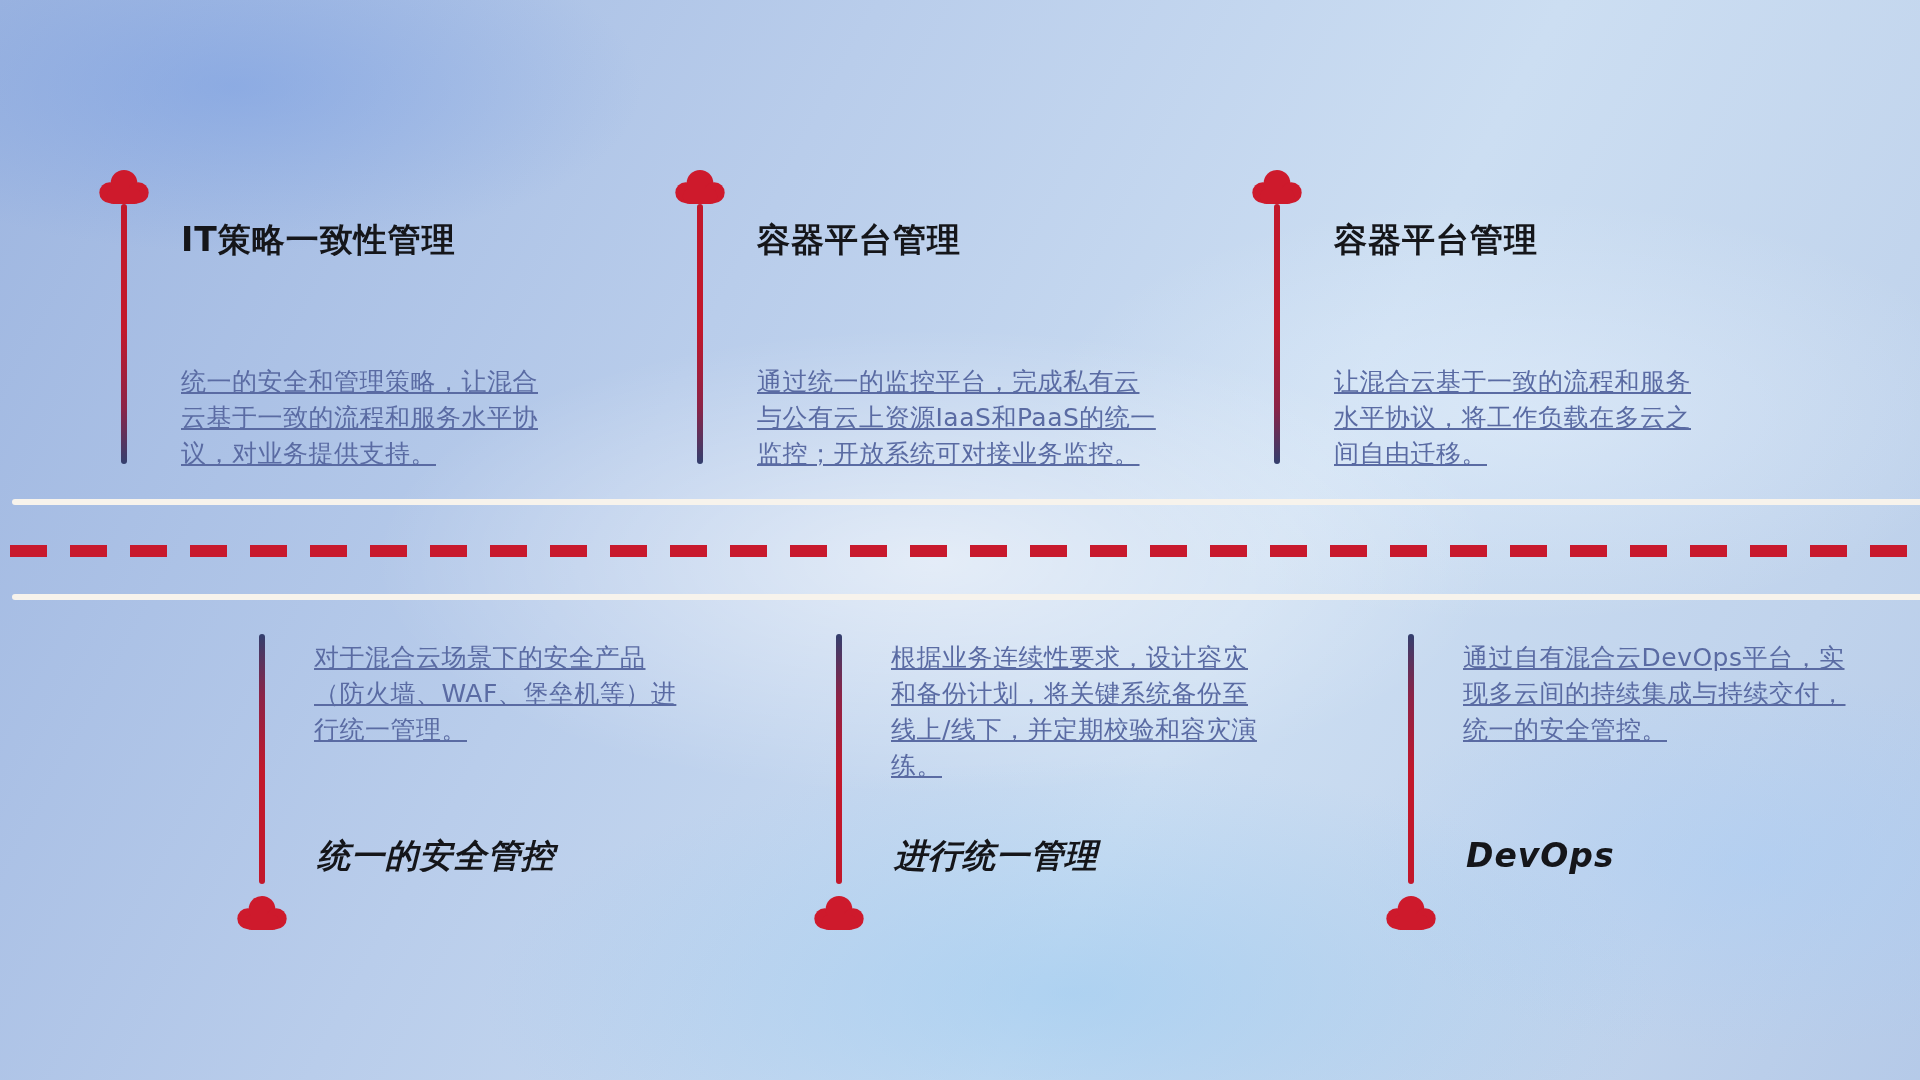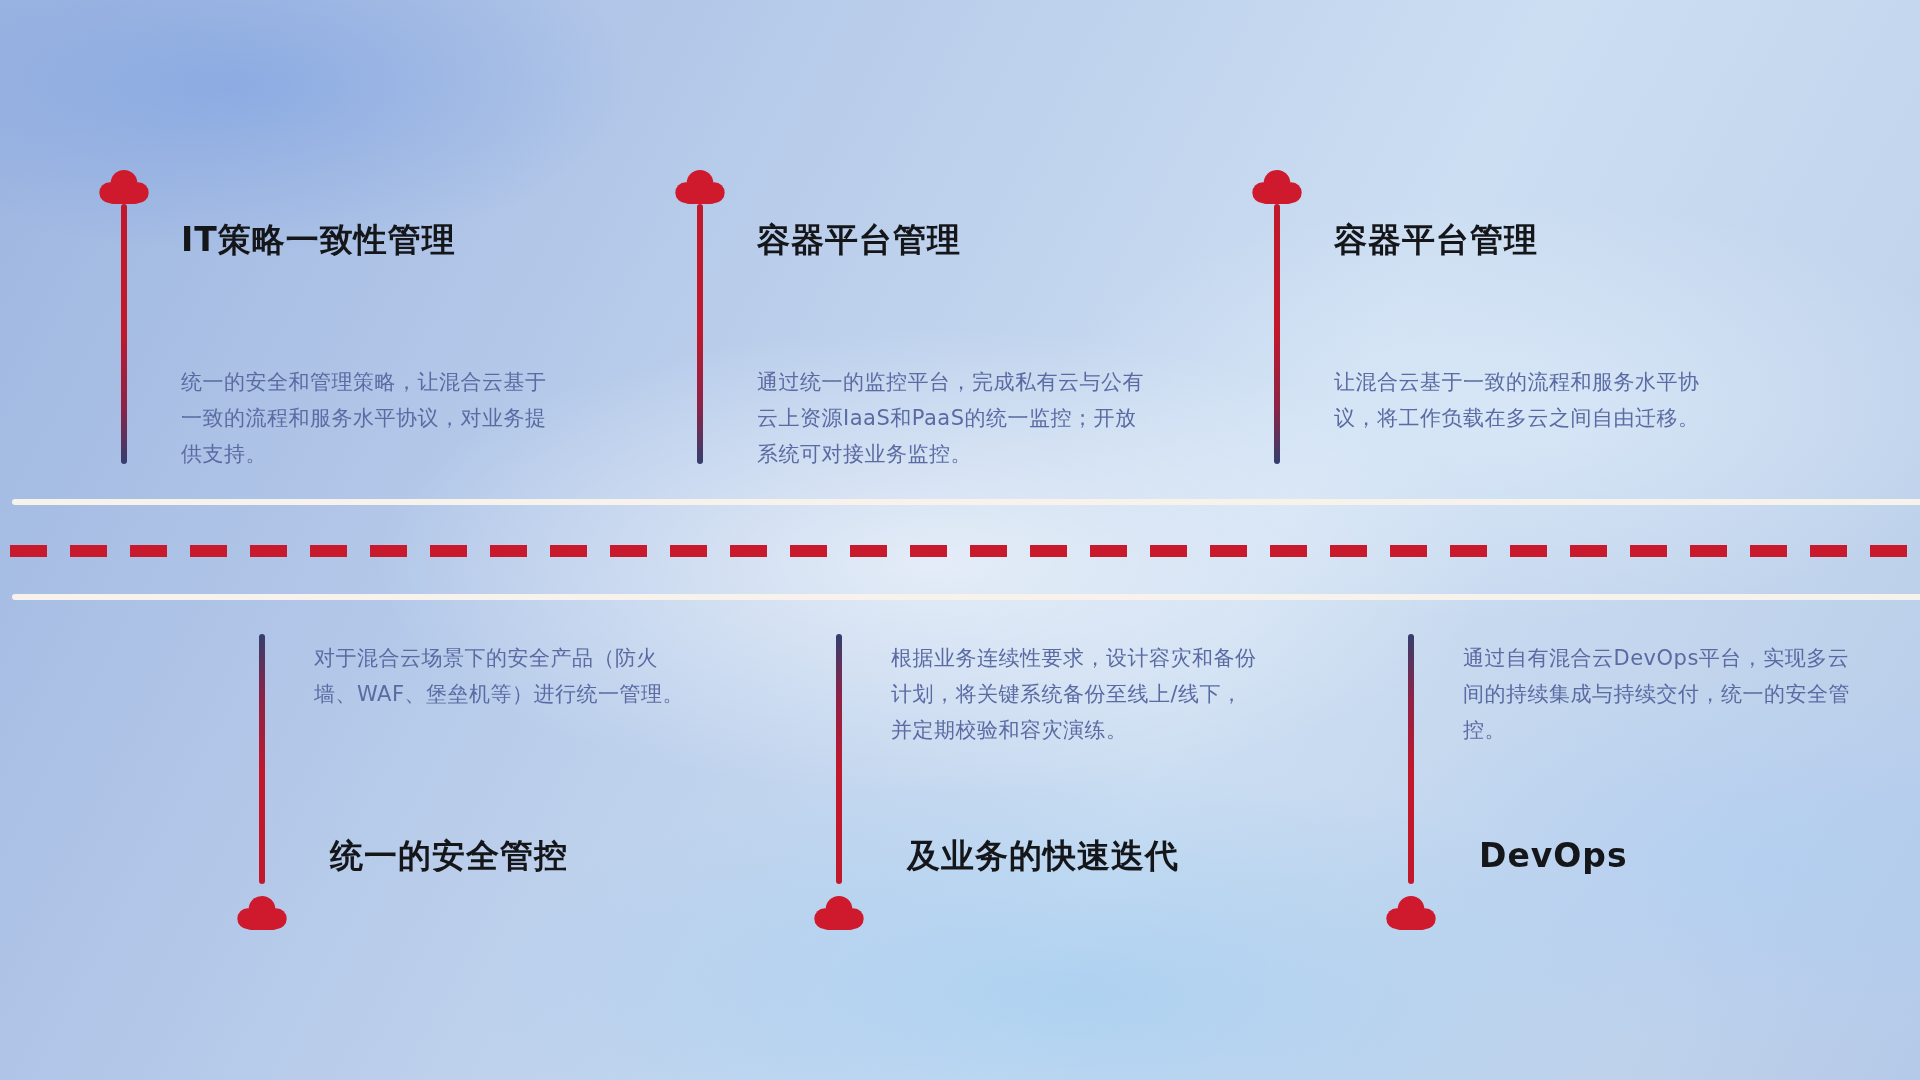--- a/index.html
+++ b/index.html
@@ -64,37 +64,38 @@
     position: absolute;
     font-size: 33px;
     line-height: 40px;
     font-weight: bold;
     color: #15161a;
     white-space: nowrap;
     letter-spacing: 1px;
   }
   .desc {
     position: absolute;
-    font-size: 21px;
+    font-size: 25px;
     line-height: 36px;
     color: #5a6ba3;
     letter-spacing: 0.5px;
+    text-decoration: underline;
   }
 
   
   .item.top .cloud    { left: -29px; top: 168px; }
   .item.top .pin-line { left: -3px;  top: 204px; height: 260px; }
   .item.top .title    { left: 57px;  top: 220px; }
   .item.top .desc     { left: 57px;  top: 364px; }
 
   
   .item.bottom .pin-line { left: -3px;  top: 634px; height: 250px; }
   .item.bottom .cloud    { left: -29px; top: 894px; }
   .item.bottom .desc     { left: 52px;  top: 640px; }
-  .item.bottom .title    { left: 68px;  top: 836px; }
+  .item.bottom .title    { left: 55px;  top: 836px; font-style: italic; }
 
   
   .t0 { left: 124px; }
   .t1 { left: 700px; }
   .t2 { left: 1277px; }
   .b0 { left: 262px; }
   .b1 { left: 839px; }
   .b2 { left: 1411px; }
 
   
@@ -174,21 +175,21 @@
             <circle cx="45" cy="26" r="11"></circle>
         <rect x="12" y="22" width="36" height="16" rx="7"></rect>
       </g>
         </svg>
     </div>
   </div>
 
   <div class="item bottom b1">
     <div class="pin-line line-bottom"></div>
     <div class="desc">根据业务连续性要求，设计容灾和备份计划，将关键系统备份至线上/线下，并定期校验和容灾演练。</div>
-    <div class="title">及业务的快速迭代</div>
+    <div class="title">进行统一管理</div>
     <div class="cloud">
       <svg viewBox="0 0 60 40">
           <g fill="#ce1a2c">
         <circle cx="15" cy="26" r="11"></circle>
             <circle cx="30" cy="16" r="14"></circle>
             <circle cx="45" cy="26" r="11"></circle>
         <rect x="12" y="22" width="36" height="16" rx="7"></rect>
       </g>
         </svg>
     </div>

